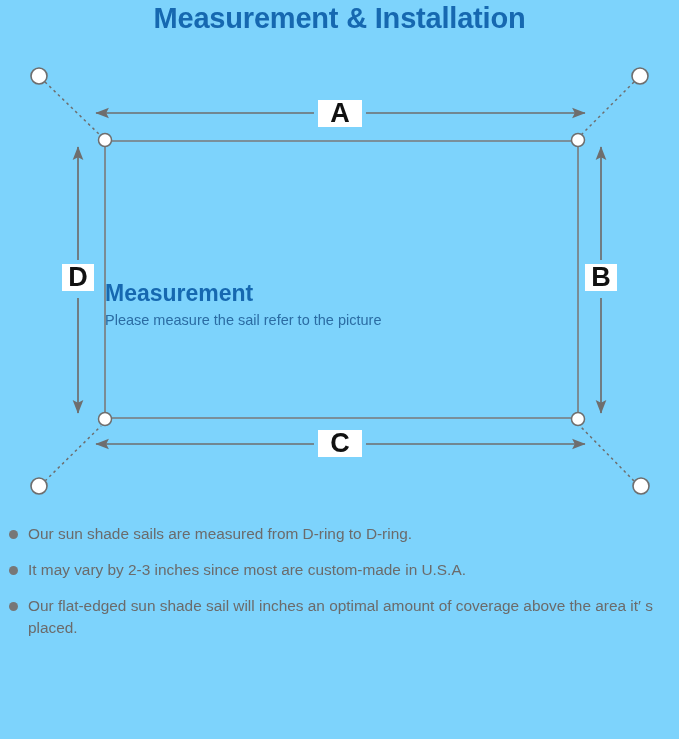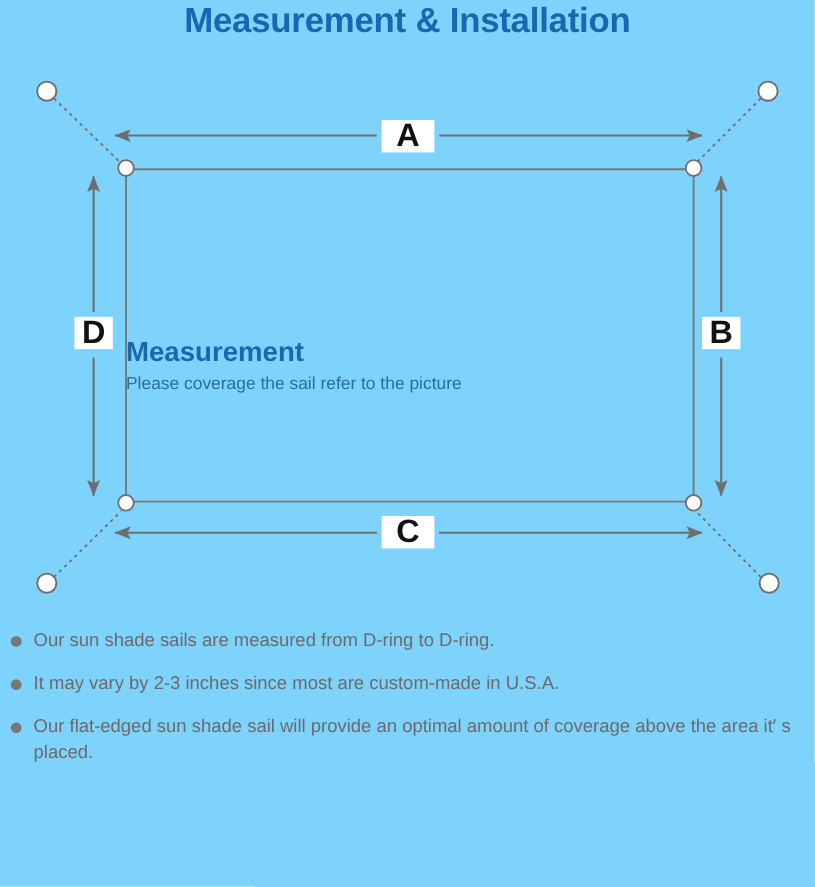--- a/index.html
+++ b/index.html
@@ -170,32 +170,32 @@
       </g>
     </svg>
 
     <div class="dim-label" style="left:318px; top:55px; width:44px;">A</div>
     <div class="dim-label" style="left:318px; top:385px; width:44px;">C</div>
     <div class="dim-label" style="left:62px; top:219px; width:32px;">D</div>
     <div class="dim-label" style="left:585px; top:219px; width:32px;">B</div>
 
     <div class="center-text">
       <div class="center-title">Measurement</div>
-      <div class="center-sub">Please coverage the sail refer to the picture</div>
+      <div class="center-sub">Please measure the sail refer to the picture</div>
     </div>
   </div>
 
   <div class="notes">
     <div class="note">
       <span class="bullet"></span>
       <span class="note-text">Our sun shade sails are measured from D-ring to D-ring.</span>
     </div>
     <div class="note">
       <span class="bullet"></span>
       <span class="note-text">It may vary by 2-3 inches since most are custom-made in U.S.A.</span>
     </div>
     <div class="note">
       <span class="bullet"></span>
-      <span class="note-text">Our flat-edged sun shade sail will provide an optimal amount of coverage above the area it′ s placed.</span>
+      <span class="note-text">Our flat-edged sun shade sail will inches an optimal amount of coverage above the area it′ s placed.</span>
     </div>
   </div>
 
 </div>
 
 </body></html>

